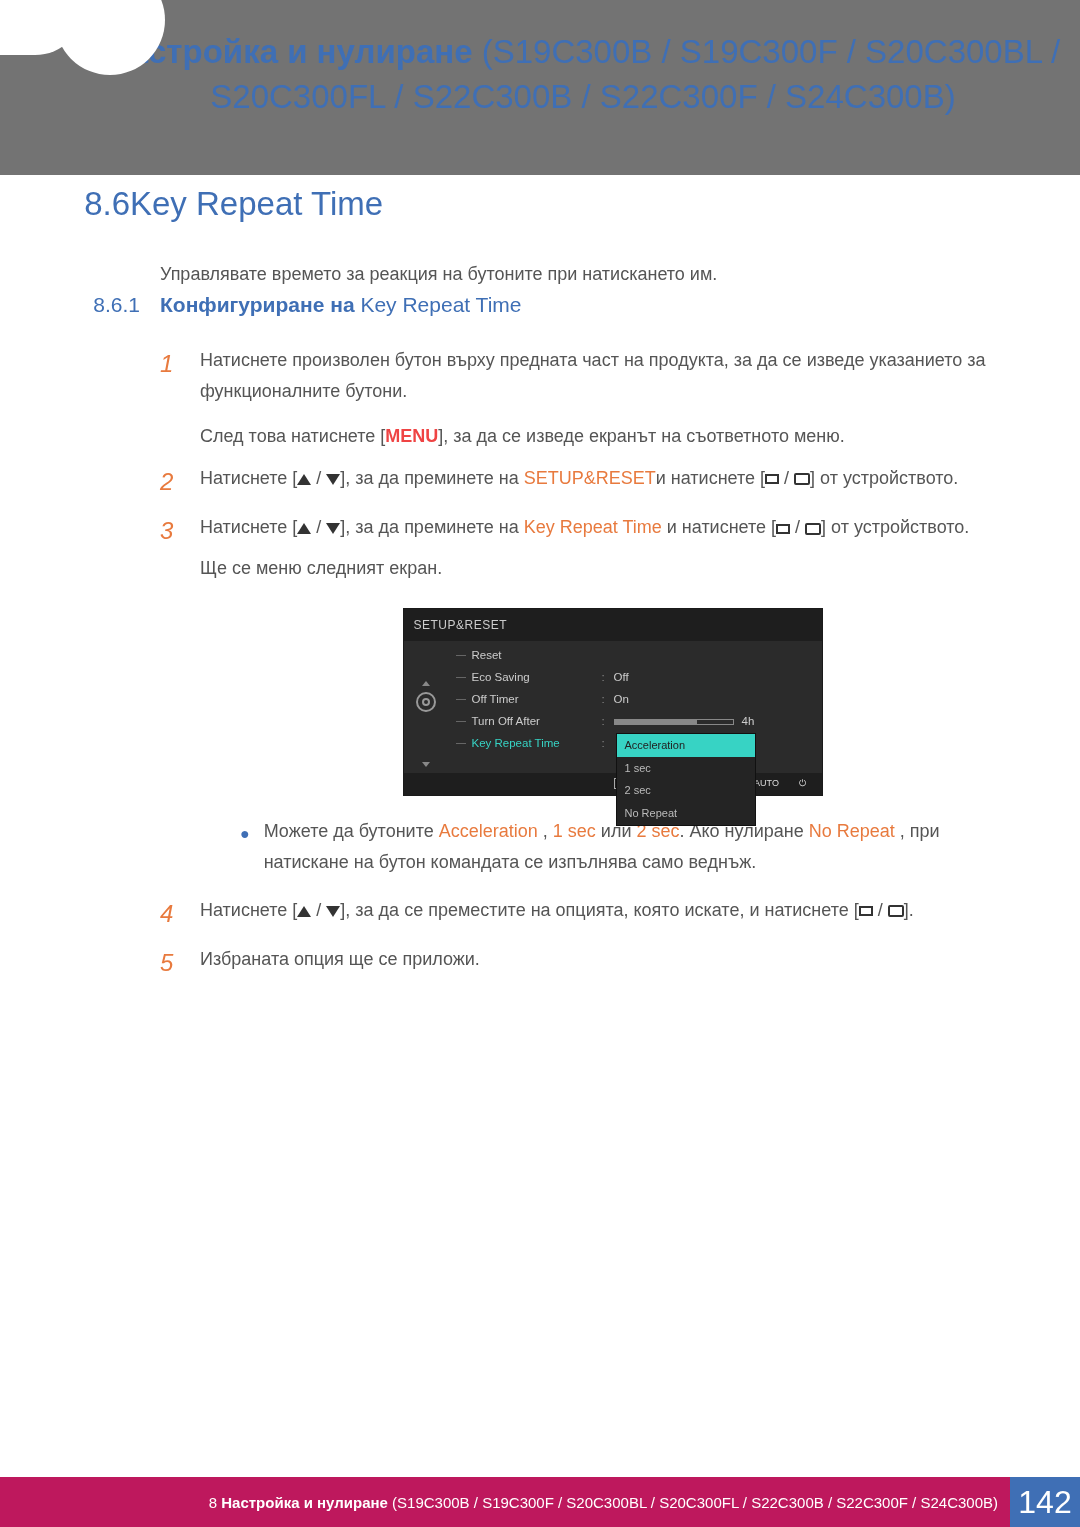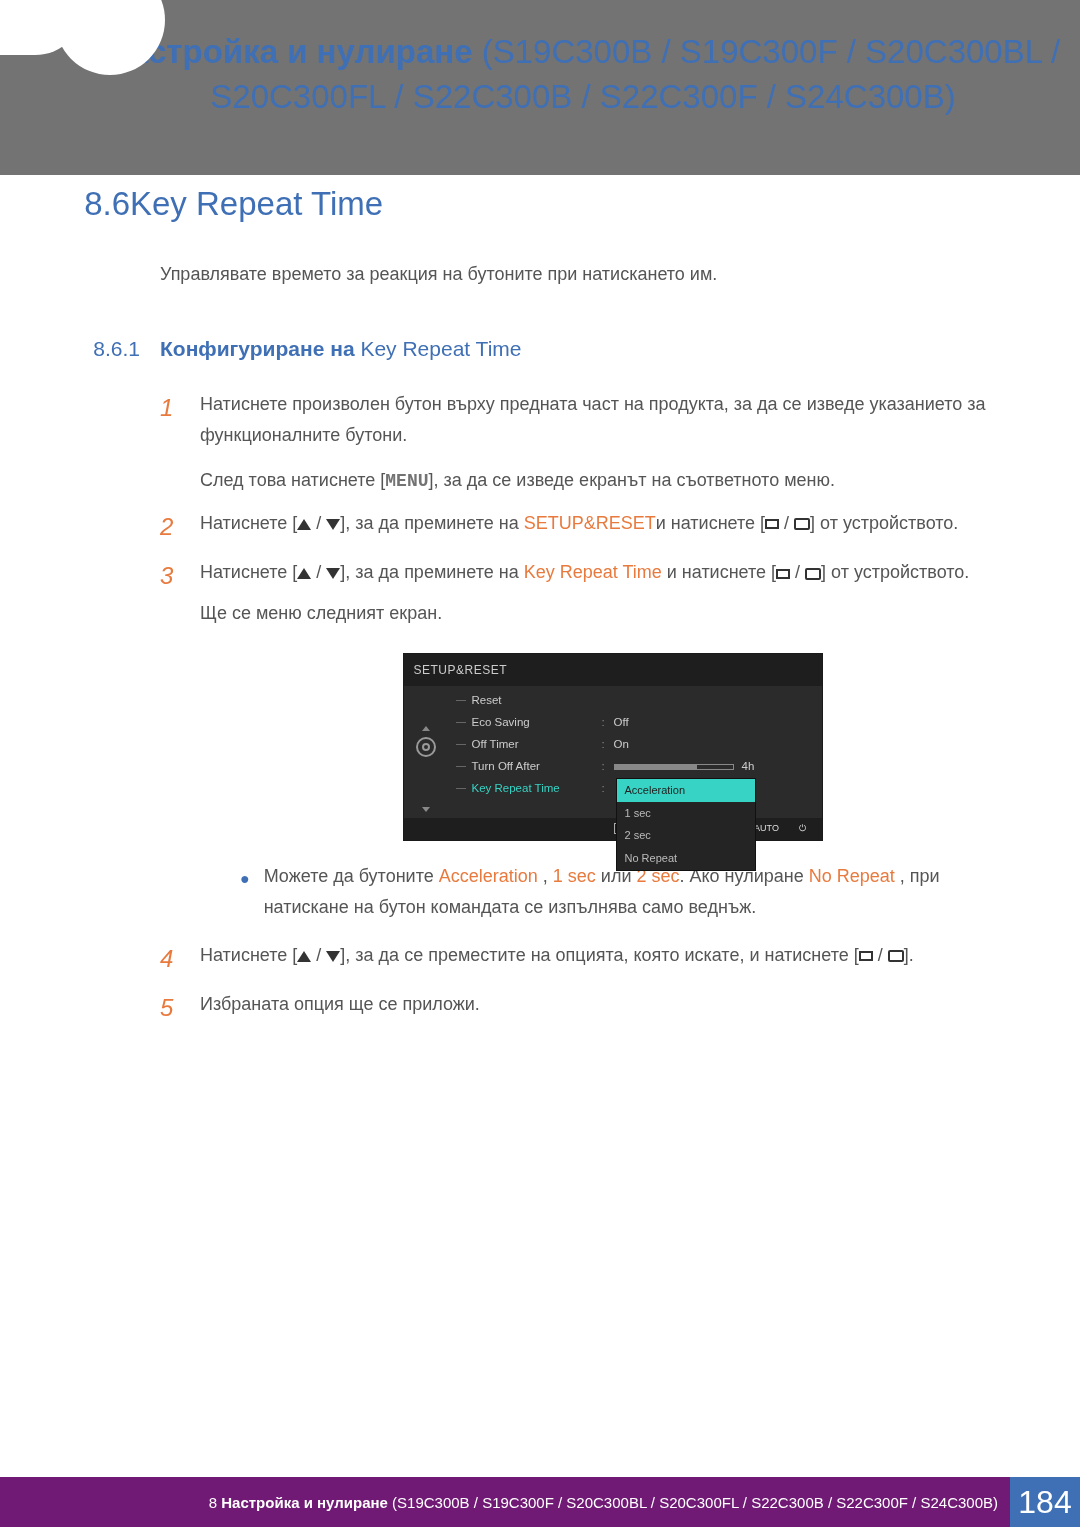--- a/index.html
+++ b/index.html
@@ -50,31 +50,31 @@
     right: 55px;
     bottom: 90px;
   }
 
   .sec-row { display: flex; align-items: baseline; margin-bottom: 38px; }
   .sec-num { color: #3f6fb5; font-size: 33px; font-weight: 400; width: 70px; text-align: right; }
   .sec-title { color: #3f6fb5; font-size: 33px; font-weight: 400; }
 
   .body-indent { margin-left: 100px; font-size: 18px; line-height: 1.55; color: #555; }
 
-  .subsec-row { display: flex; align-items: baseline; gap: 20px; margin-top: 44px; margin-bottom: 24px; }
+  .subsec-row { display: flex; align-items: baseline; gap: 20px; margin-bottom: 24px; }
   .subsec-num { color: #3f6fb5; font-size: 21px; width: 70px; text-align: right; font-weight: 400; }
   .subsec-title { font-size: 21px; }
   .subsec-title .blue-bold { color: #3f6fb5; font-weight: 700; }
   .subsec-title .blue { color: #3f6fb5; font-weight: 400; }
 
   .step { display: flex; gap: 18px; margin-bottom: 12px; }
   .step-num { color: #e87a3e; font-size: 24px; width: 22px; flex-shrink: 0; font-style: italic; font-weight: 400; }
   .step-body { font-size: 18px; line-height: 1.7; color: #555; flex: 1; }
   .step-body .orange { color: #e87a3e; }
-  .step-body strong { font-weight: 700; color: #737373; font-family: Liberation Mono, monospace; }
+  .step-body strong { font-weight: 700; color: #ef4444; }
   .tri-up, .tri-down {
     width: 0; height: 0; display: inline-block; vertical-align: middle;
   }
   .tri-up { border-left: 7px solid transparent; border-right: 7px solid transparent; border-bottom: 11px solid #333; }
   .tri-down { border-left: 7px solid transparent; border-right: 7px solid transparent; border-top: 11px solid #333; }
   .src-rect { display:inline-block; width:14px; height:10px; border:2px solid #333; vertical-align:middle; }
   .enter-icon { display:inline-block; width:16px; height:12px; border:2px solid #333; border-radius:2px; position:relative; vertical-align:middle; }
 
   .bullet-row { display:flex; gap:14px; margin-top:12px; margin-left:40px; }
   .bullet-dot { color:#3f6fb5; font-size:16px; flex-shrink:0; padding-top:4px; }
@@ -113,21 +113,21 @@
 
   
   .page-footer {
     position: absolute;
     left: 0; right: 0; bottom: 0;
     display: flex;
     align-items: stretch;
   }
   .footer-text {
     flex: 1;
-    background: #701a75;
+    background: #be185d;
     color: #fff;
     font-size: 15px;
     display: flex;
     align-items: center;
     justify-content: flex-end;
     padding-right: 12px;
     height: 50px;
   }
   .footer-text strong { font-weight:700; }
   .footer-page {
@@ -274,14 +274,14 @@
 
   </div>
 </div>
 
 <div class="page-footer">
   <div class="footer-text">
     <span>
       <span>8 </span><strong>Настройка и нулиране</strong><span> (S19C300B / S19C300F / S20C300BL / S20C300FL / S22C300B / S22C300F / S24C300B)</span>
     </span>
   </div>
-  <div class="footer-page">184</div>
+  <div class="footer-page">142</div>
 </div>
 
 </body></html>

